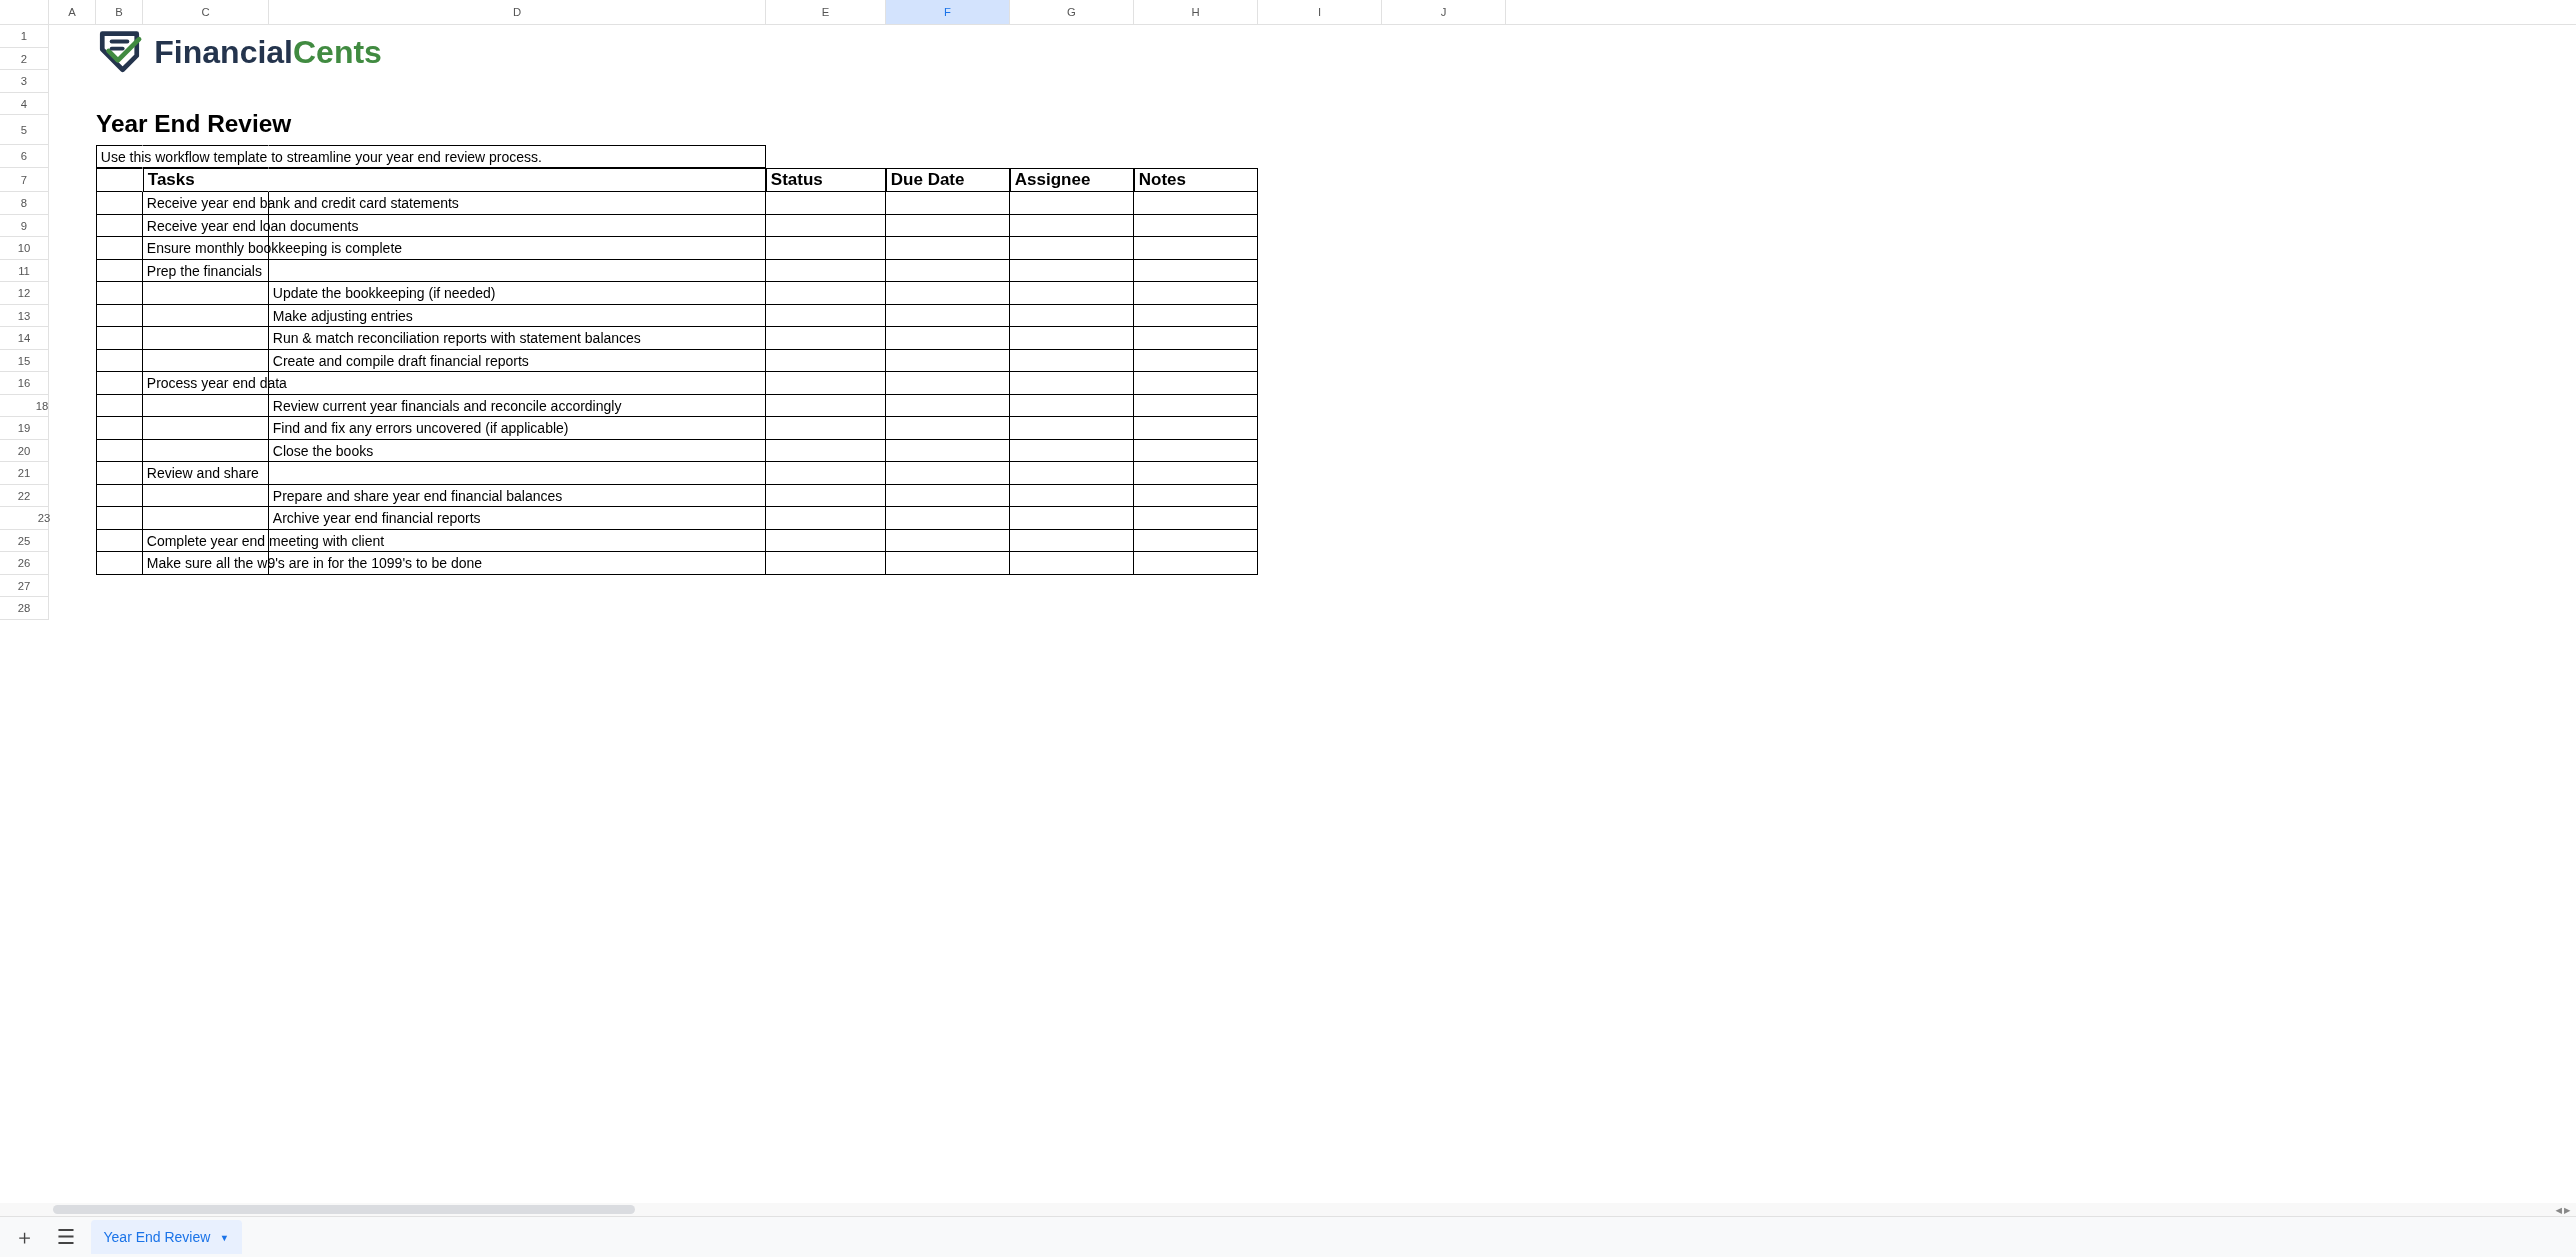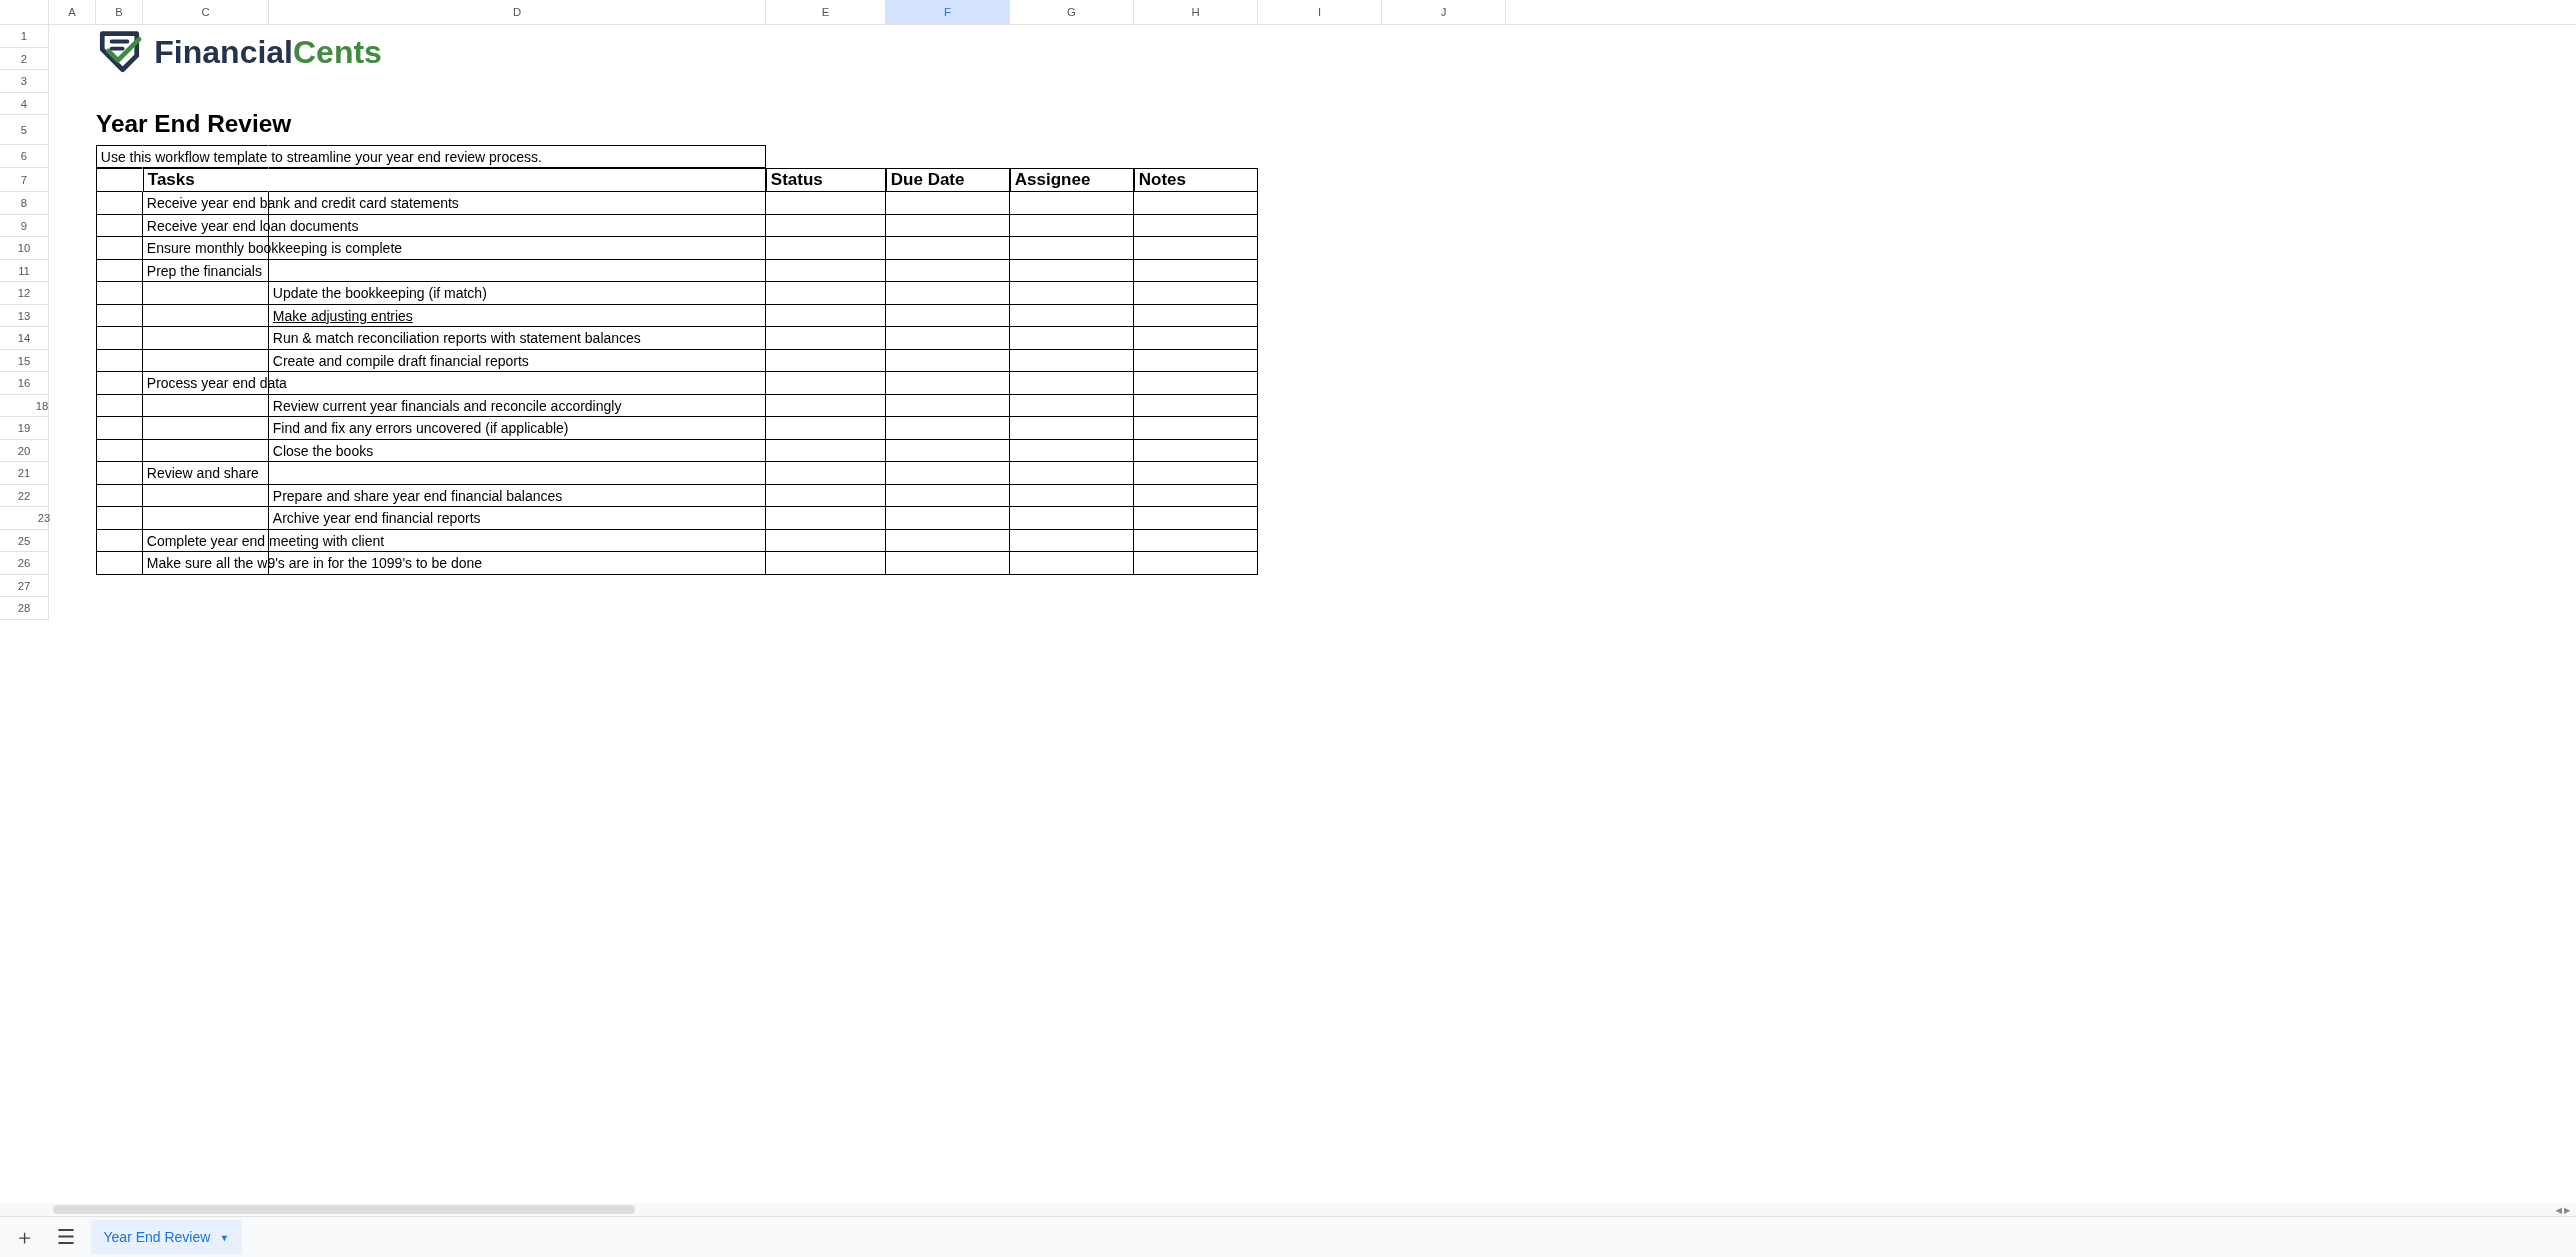--- a/index.html
+++ b/index.html
@@ -365,35 +365,35 @@
         <div class="cell" style="width: 124px; min-width: 124px; height: 22.5px; border-bottom: 0.9px solid rgb(0, 0, 0); border-right: 0.9px solid rgb(0, 0, 0);"></div>
         <div class="cell" style="width: 124px; min-width: 124px; height: 22.5px;"></div>
         <div class="cell" style="width: 124px; min-width: 124px; height: 22.5px;"></div>
       </div>
       <div class="row">
         <div class="row-header" style="height: 22.5px;">12</div>
         <div class="cell" style="width: 47px; min-width: 47px; height: 22.5px;"></div>
         <div class="cell" style="width: 47px; min-width: 47px; height: 22.5px; border-bottom: 0.9px solid rgb(0, 0, 0); border-right: 0.9px solid rgb(0, 0, 0); border-left: 0.9px solid rgb(0, 0, 0);"></div>
         <div class="cell" style="width: 126px; min-width: 126px; height: 22.5px; border-bottom: 0.9px solid rgb(0, 0, 0); border-right: 0.9px solid rgb(0, 0, 0);"></div>
         <div class="cell" style="width: 497px; min-width: 497px; height: 22.5px; border-bottom: 0.9px solid rgb(0, 0, 0); border-right: 0.9px solid rgb(0, 0, 0); position: relative; overflow: visible;">
-          <div class="cell-inner">Update the bookkeeping (if match)</div>
+          <div class="cell-inner">Update the bookkeeping (if needed)</div>
         </div>
         <div class="cell" style="width: 120px; min-width: 120px; height: 22.5px; border-bottom: 0.9px solid rgb(0, 0, 0); border-right: 0.9px solid rgb(0, 0, 0);"></div>
         <div class="cell" style="width: 124px; min-width: 124px; height: 22.5px; border-bottom: 0.9px solid rgb(0, 0, 0); border-right: 0.9px solid rgb(0, 0, 0);"></div>
         <div class="cell" style="width: 124px; min-width: 124px; height: 22.5px; border-bottom: 0.9px solid rgb(0, 0, 0); border-right: 0.9px solid rgb(0, 0, 0);"></div>
         <div class="cell" style="width: 124px; min-width: 124px; height: 22.5px; border-bottom: 0.9px solid rgb(0, 0, 0); border-right: 0.9px solid rgb(0, 0, 0);"></div>
         <div class="cell" style="width: 124px; min-width: 124px; height: 22.5px;"></div>
         <div class="cell" style="width: 124px; min-width: 124px; height: 22.5px;"></div>
       </div>
       <div class="row">
         <div class="row-header" style="height: 22.5px;">13</div>
         <div class="cell" style="width: 47px; min-width: 47px; height: 22.5px;"></div>
         <div class="cell" style="width: 47px; min-width: 47px; height: 22.5px; border-bottom: 0.9px solid rgb(0, 0, 0); border-right: 0.9px solid rgb(0, 0, 0); border-left: 0.9px solid rgb(0, 0, 0);"></div>
         <div class="cell" style="width: 126px; min-width: 126px; height: 22.5px; border-bottom: 0.9px solid rgb(0, 0, 0); border-right: 0.9px solid rgb(0, 0, 0);"></div>
-        <div class="cell" style="width: 497px; min-width: 497px; height: 22.5px; border-bottom: 0.9px solid rgb(0, 0, 0); border-right: 0.9px solid rgb(0, 0, 0); position: relative; overflow: visible; text-decoration: underline;">
+        <div class="cell" style="width: 497px; min-width: 497px; height: 22.5px; border-bottom: 0.9px solid rgb(0, 0, 0); border-right: 0.9px solid rgb(0, 0, 0); position: relative; overflow: visible;">
           <div class="cell-inner">Make adjusting entries</div>
         </div>
         <div class="cell" style="width: 120px; min-width: 120px; height: 22.5px; border-bottom: 0.9px solid rgb(0, 0, 0); border-right: 0.9px solid rgb(0, 0, 0);"></div>
         <div class="cell" style="width: 124px; min-width: 124px; height: 22.5px; border-bottom: 0.9px solid rgb(0, 0, 0); border-right: 0.9px solid rgb(0, 0, 0);"></div>
         <div class="cell" style="width: 124px; min-width: 124px; height: 22.5px; border-bottom: 0.9px solid rgb(0, 0, 0); border-right: 0.9px solid rgb(0, 0, 0);"></div>
         <div class="cell" style="width: 124px; min-width: 124px; height: 22.5px; border-bottom: 0.9px solid rgb(0, 0, 0); border-right: 0.9px solid rgb(0, 0, 0);"></div>
         <div class="cell" style="width: 124px; min-width: 124px; height: 22.5px;"></div>
         <div class="cell" style="width: 124px; min-width: 124px; height: 22.5px;"></div>
       </div>
       <div class="row">

